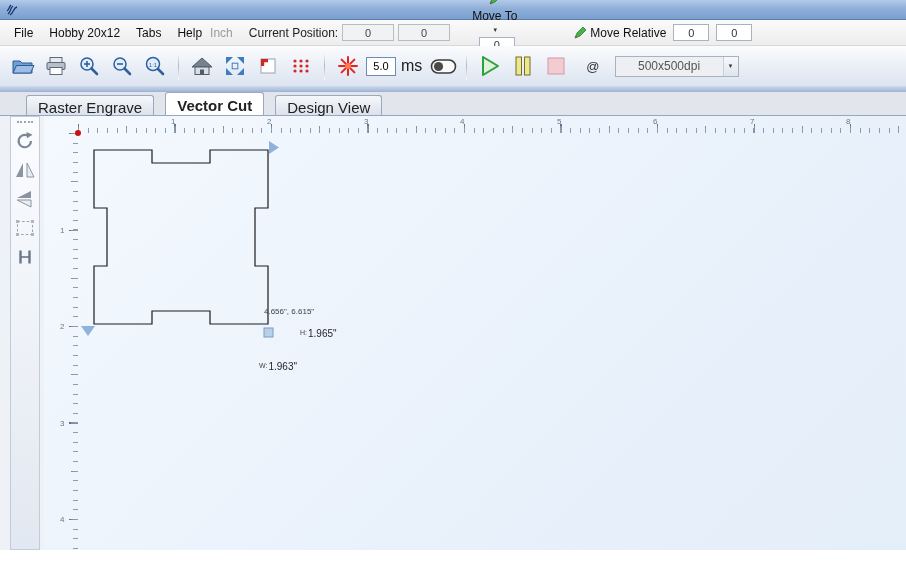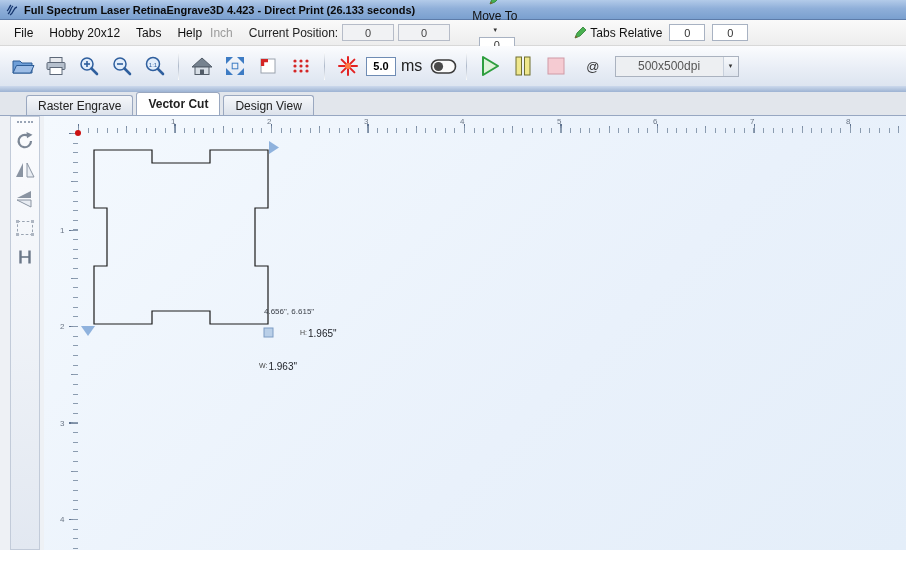--- a/index.html
+++ b/index.html
@@ -25,37 +25,37 @@
   .move-group { display:flex; align-items:center; gap:3px; }
   .mt { margin-left:22px;flex-direction:column; } .mr { margin-left:56px; }
   .dd-arrow { font-size:7px; color:#333; margin-left:1px; }
 
   
   .toolbar { height:40px; flex:0 0 40px; display:flex; align-items:center; padding:0 8px; gap:3px;
     background:linear-gradient(180deg,#fbfcfe 0%,#e9eef6 55%,#dde5f0 100%); }
   .tool-btn { width:30px; height:30px; display:flex; align-items:center; justify-content:center; border-radius:3px; }
   .tsep { width:1px; height:28px; margin:0 5px; background:linear-gradient(180deg,#fdfdfd,#aeb9ca 50%,#fdfdfd); }
   .pulse-input { width:30px; height:19px; border:1px solid #6f8cb4; background:#fff; text-align:center;
-    font-size:11px; font-family:"Liberation Sans",sans-serif;font-weight:bold; }
+    font-size:11px; font-family:"Liberation Sans",sans-serif; }
   .unit-ms { font-size:16px; color:#222; margin:0 3px 0 2px; }
   .combo { height:21px; background:#fff; border:1px solid #8a9ab2; display:flex; align-items:center; }
   .combo-label { flex:1; padding:0 6px; white-space:nowrap; font-size:12px; }
   .combo-arrow { width:15px; align-self:stretch; display:flex; align-items:center; justify-content:center;
     font-size:7px; color:#333; border-left:1px solid #c8d0dc; background:linear-gradient(#f6f8fb,#dfe5ee); }
   .combo.mode { width:118px; margin-left:12px; }
   .combo.dpi { width:124px; background:#edeff2; border-color:#aab2bf; color:#555;align-items:center; }
   .combo.dpi .combo-label { text-align:center; color:#555; }
   .at-label { font-size:13px; color:#333; margin:0 12px; }
 
   
   .toolband { height:6px; flex:0 0 6px; background:linear-gradient(180deg,#ccd9ec,#9db3d3); }
   .tabstrip { height:24px; flex:0 0 24px; display:flex; align-items:flex-end; padding-left:26px;
     background:#e2e6ec; border-bottom:1px solid #97a7c2; }
-  .tab { height:20px; padding:3px 11px 0; margin-right:3px; background:linear-gradient(#f5f7fa,#dce2eb);
-    border:1px solid #9aa8c0; border-bottom:none; border-radius:3px 3px 0 0; font-size:12px; color:#222; cursor:default; }
+  .tab { height:20px; padding:3px 11px 0; margin-right:11px; background:linear-gradient(#f5f7fa,#dce2eb);
+    border:1px solid #9aa8c0; border-bottom:none; border-radius:3px 3px 0 0; font-size:15px; color:#222; cursor:default; }
   .tab.active { background:#fff; font-weight:700; height:23px; padding-top:4px; position:relative; z-index:2; }
 
   
   .main { flex:1; display:flex; background:#eef1f5; overflow:hidden; }
   .palette { width:30px; flex:0 0 30px; margin-left:10px; background:linear-gradient(180deg,#fbfcfe,#e2e8f1);
     border:1px solid #c2cbd9; display:flex; flex-direction:column; align-items:center; padding-top:4px; gap:5px; }
   .grip { width:16px; border-top:2px dotted #9aa5b6; margin-bottom:1px; }
   .pal-btn { width:24px; height:24px; display:flex; align-items:center; justify-content:center; border-radius:2px; }
 
   .workspace { flex:1; position:relative; margin-left:4px;
@@ -90,21 +90,20 @@
 <body>
 
 <div class="window">
 
   <div class="titlebar">
     <span style="display:flex;">
       <svg width="14" height="14" viewBox="0 0 14 14">
         <path d="M3 11 C6 9 5 5 8 3 M5 12 C9 10 8 5 12 4 M2 8 C4 7 4 4 6 2" stroke="#16366e" stroke-width="1.3" fill="none"></path>
       </svg>
     </span>
-    <span class="title-text">Full Spectrum Laser RetinaEngrave3D 4.423 - Direct Print (26.133 seconds)</span>
   </div>
 
   <div class="menubar">
     <span class="menu-item">File</span>
     <span class="menu-item">Hobby 20x12</span>
     <span class="menu-item">Tabs</span>
     <span class="menu-item">Help</span>
 
     <span class="unit-label">Inch</span>
     <span class="cp-label">Current Position:</span>
@@ -124,21 +123,21 @@
       <input class="move-field" value="0" style="">
     </span>
 
     <span class="move-group mr">
       <span style="display:flex;">
         <svg width="14" height="14" viewBox="0 0 14 14">
           <polygon points="2,12 4,7 10,1 13,4 7,10" fill="#49b04f" stroke="#2c7d33" stroke-width="0.8"></polygon>
           <polygon points="2,12 4.6,11.3 2.7,9.4" fill="#8a5a2b"></polygon>
         </svg>
       </span>
-      <span>Tabs Relative</span>
+      <span>Move Relative</span>
       <input class="move-field" value="0" style="">
       <input class="move-field" value="0" style="">
     </span>
   </div>
 
   <div class="toolbar">
     <span class="tool-btn">
       <span style="display:flex;">
         <svg width="24" height="22" viewBox="0 0 24 22">
           <path d="M2 6 h7 l2 2 h10 v10 H2 Z" fill="#6f9fd8" stroke="#2d5c96"></path>

